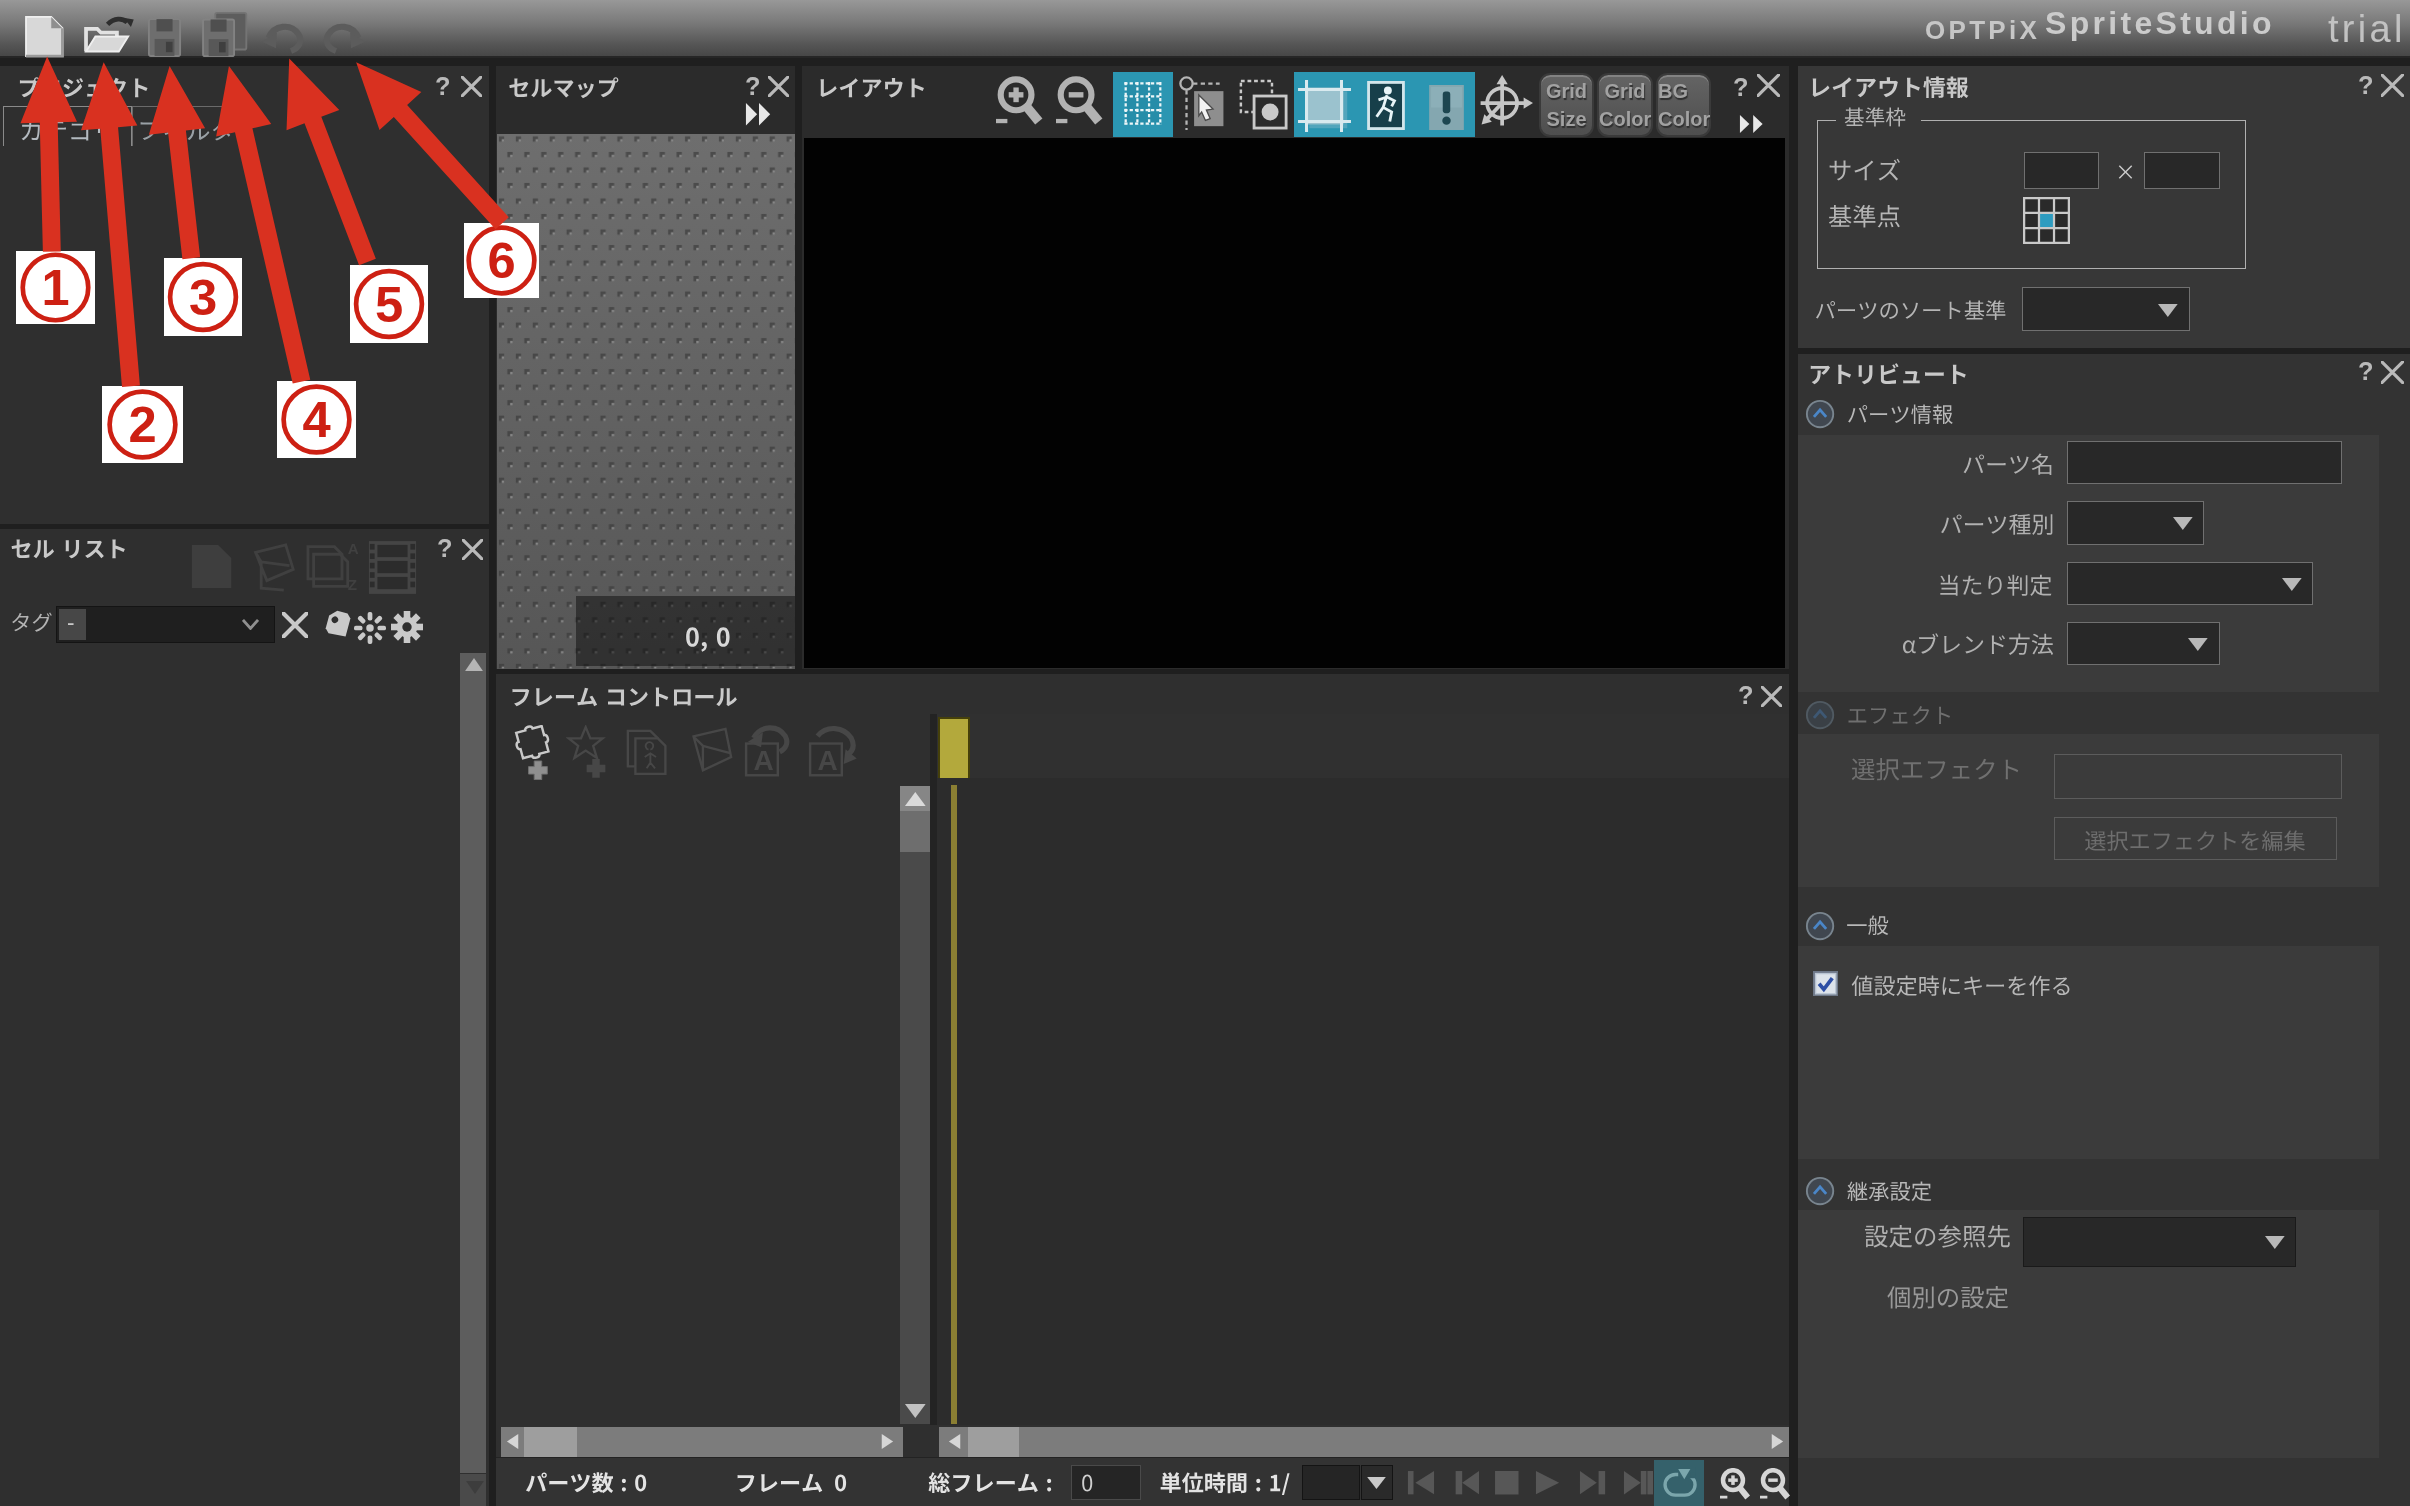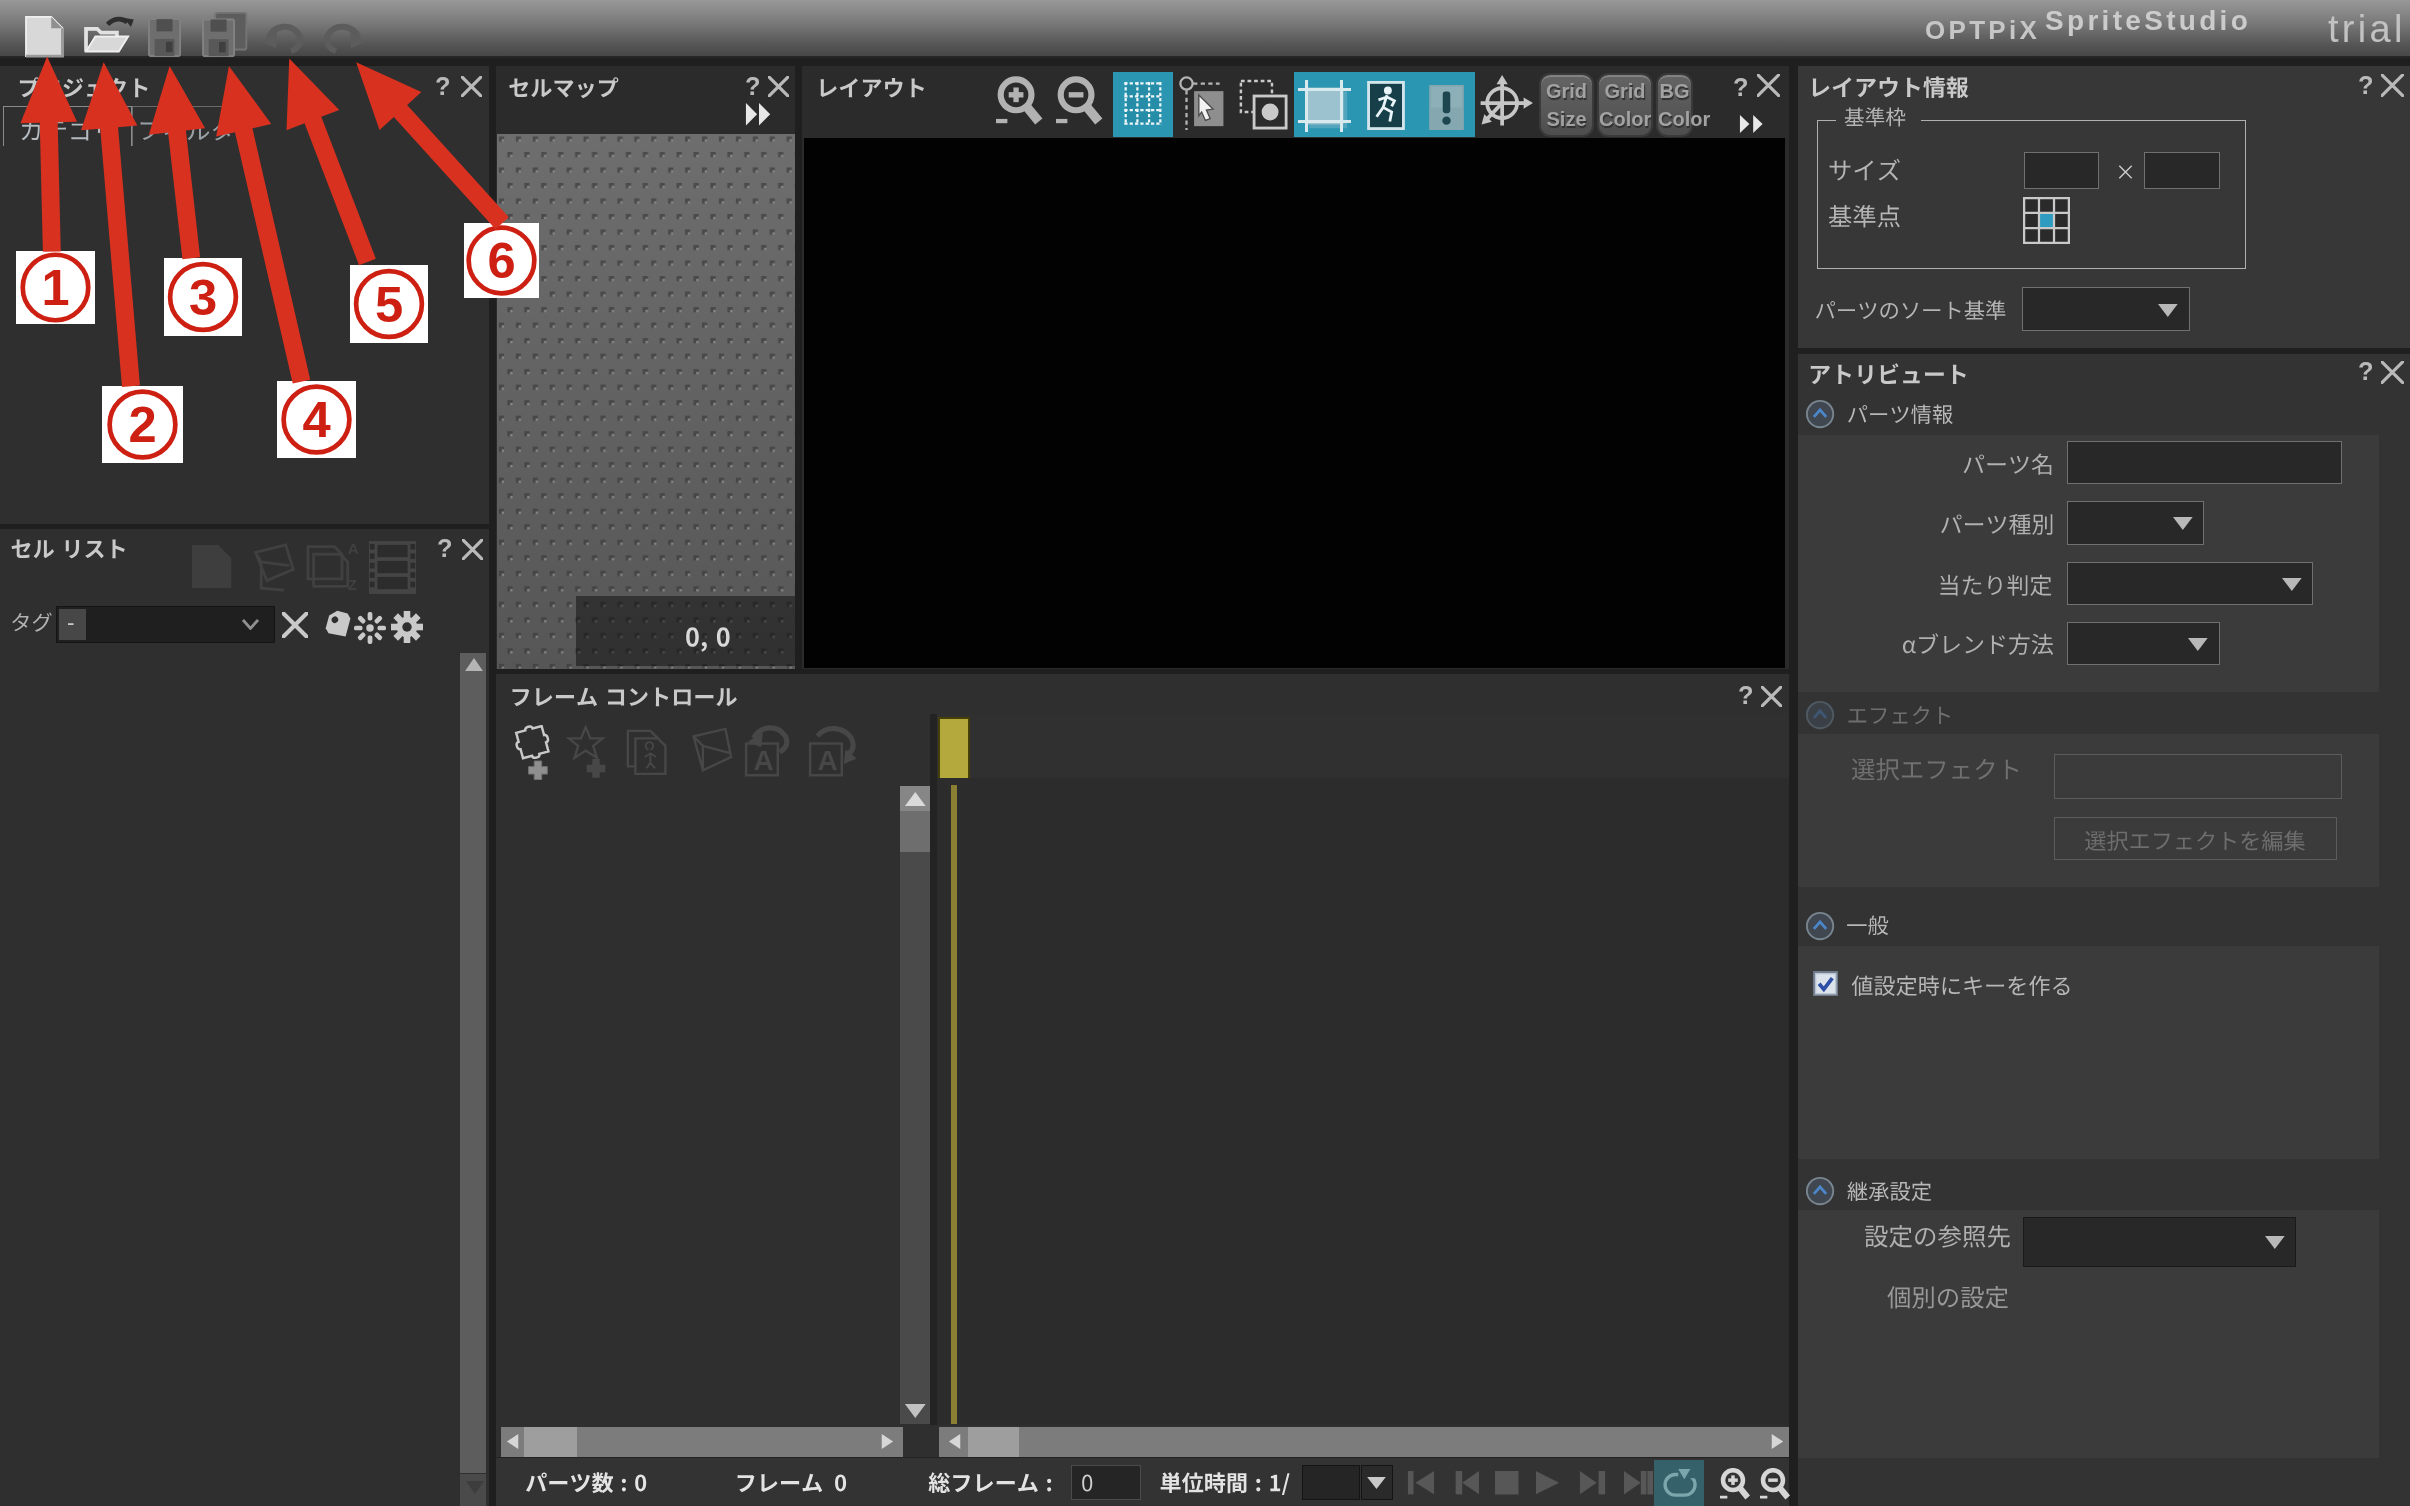--- a/index.html
+++ b/index.html
@@ -33,21 +33,21 @@
   </svg>
 <svg class="abs" style="left:261px;top:17px;" width="45" height="38" viewBox="0 0 48 40">
     <path d="M8 22 C14 8 32 6 40 18 C45 26 40 33 32 36" stroke="#5c5c5c" stroke-width="6.5" fill="none"></path>
     <polygon points="1,26 17,16 16,33" fill="#5c5c5c"></polygon>
   </svg>
 <svg class="abs" style="left:321px;top:17px;" width="45" height="38" viewBox="0 0 48 40">
     <path d="M40 22 C34 8 16 6 8 18 C3 26 8 33 16 36" stroke="#5c5c5c" stroke-width="6.5" fill="none"></path>
     <polygon points="47,26 31,16 32,33" fill="#5c5c5c"></polygon>
   </svg>
 <div class="abs" style="left:1925px;top:15px;font-size:26px;font-weight:bold;color:#c6c6c6;letter-spacing:3.3px">OPTPiX</div>
-<div class="abs" style="left:2045px;top:4.7px;font-size:28px;font-weight:bold;color:#cbcbcb;letter-spacing:3.3px">SpriteStudio</div>
+<div class="abs" style="left:2045px;top:4.7px;font-size:32px;font-weight:bold;color:#cbcbcb;letter-spacing:3.3px">SpriteStudio</div>
 <div class="abs" style="left:2328px;top:7.5px;font-size:38px;font-weight:normal;color:#c2c2c2;letter-spacing:3.3px">trial</div>
 <div class="panel" style="left:0;top:66px;width:489px;height:458px"></div>
 <svg style="position:absolute;left:16px;top:74px;overflow:visible" width="136" height="27" viewBox="0 -24 144 29.28">
     <path fill="#c9c9c9" d="M19.3 -17.6C19.3 -18.4 19.9 -19 20.7 -19C21.4 -19 22.1 -18.4 22.1 -17.6C22.1 -16.8 21.4 -16.2 20.7 -16.2C19.9 -16.2 19.3 -16.8 19.3 -17.6ZM17.8 -17.6 17.9 -17.1C17.4 -17.1 16.8 -17 16.5 -17C15.1 -17 7.2 -17 5.4 -17C4.6 -17 3.2 -17.1 2.5 -17.2V-13.8C3.1 -13.9 4.3 -13.9 5.4 -13.9C7.2 -13.9 15.1 -13.9 16.5 -13.9C16.2 -11.9 15.3 -9.2 13.7 -7.2C11.8 -4.7 9.1 -2.6 4.3 -1.5L6.9 1.3C11.2 -0 14.4 -2.4 16.6 -5.3C18.6 -8 19.6 -11.7 20.2 -14L20.4 -14.8L20.7 -14.7C22.2 -14.7 23.5 -16 23.5 -17.6C23.5 -19.2 22.2 -20.5 20.7 -20.5C19.1 -20.5 17.8 -19.2 17.8 -17.6Z M27 -17C27.1 -16.3 27.1 -15.4 27.1 -14.7C27.1 -13.3 27.1 -4.4 27.1 -3C27.1 -1.8 27 0.3 27 0.4H30.3L30.3 -0.9H41.9L41.8 0.4H45.1C45.1 0.3 45.1 -2 45.1 -2.9C45.1 -4.4 45.1 -13.2 45.1 -14.7C45.1 -15.4 45.1 -16.3 45.1 -17C44.3 -17 43.4 -17 42.8 -17C41 -17 31.3 -17 29.6 -17C28.9 -17 28 -17 27 -17ZM30.3 -4V-13.9H41.9V-4Z M65.5 -18.4 63.5 -17.6C64.4 -16.4 64.9 -15.3 65.6 -13.8L67.7 -14.7C67.2 -15.8 66.2 -17.4 65.5 -18.4ZM68.8 -19.6 66.8 -18.7C67.7 -17.5 68.3 -16.6 69 -15.1L71.1 -16C70.5 -17.1 69.6 -18.6 68.8 -19.6ZM55.1 -18.9 53.4 -16.2C54.9 -15.4 57.4 -13.8 58.8 -12.8L60.6 -15.5C59.3 -16.3 56.7 -18 55.1 -18.9ZM50.6 -1.8 52.4 1.3C54.6 0.9 58 -0.3 60.5 -1.7C64.4 -3.9 67.8 -7 70 -10.3L68.1 -13.6C66.2 -10.1 62.9 -6.8 58.8 -4.6C56.2 -3.1 53.3 -2.3 50.6 -1.8ZM51.4 -13.4 49.7 -10.8C51.3 -9.9 53.8 -8.3 55.1 -7.3L56.9 -10C55.7 -10.9 53 -12.6 51.4 -13.4Z M75.5 -2.5V0.6C76.2 0.6 76.9 0.5 77.5 0.5H90.7C91.2 0.5 92 0.6 92.5 0.6V-2.5C92.1 -2.4 91.4 -2.4 90.7 -2.4H85.5V-10.1H89.6C90.2 -10.1 90.9 -10 91.5 -10V-13C90.9 -12.9 90.2 -12.9 89.6 -12.9H78.6C78.1 -12.9 77.3 -12.9 76.7 -13V-10C77.3 -10 78.1 -10.1 78.6 -10.1H82.4V-2.4H77.5C76.9 -2.4 76.1 -2.4 75.5 -2.5Z M109.8 -18.7 106.2 -19.9C106 -19.1 105.5 -18 105.2 -17.4C104 -15.3 101.9 -12.2 97.7 -9.6L100.4 -7.6C102.7 -9.2 104.8 -11.4 106.4 -13.4H113.2C112.8 -11.6 111.4 -8.8 109.8 -6.9C107.7 -4.5 105 -2.4 100.1 -1L102.9 1.6C107.4 -0.2 110.3 -2.4 112.6 -5.2C114.8 -7.9 116.1 -11.1 116.8 -13.2C117 -13.8 117.3 -14.5 117.6 -14.9L115.1 -16.4C114.6 -16.3 113.8 -16.2 113 -16.2H108.2L108.3 -16.3C108.6 -16.8 109.2 -17.9 109.8 -18.7Z M127.5 -2.3C127.5 -1.3 127.4 0.1 127.3 1.1H131C130.9 0.1 130.8 -1.6 130.8 -2.3V-9.1C133.4 -8.2 137 -6.8 139.5 -5.5L140.9 -8.8C138.6 -9.9 134 -11.6 130.8 -12.6V-16.1C130.8 -17.1 130.9 -18.1 131 -19H127.3C127.5 -18.1 127.5 -16.9 127.5 -16.1C127.5 -14.1 127.5 -4.1 127.5 -2.3Z"></path>
   </svg>
 <div class="abs" style="left:435px;top:72px;font-size:25.4px;font-weight:bold;color:#b9b9b9">?</div>
 <svg class="abs" style="left:461px;top:76px;" width="21" height="21" viewBox="0 0 22 22">
     <path d="M1 1 L21 21 M21 1 L1 21" stroke="#b9b9b9" stroke-width="3.4" stroke-linecap="round"></path>
   </svg>
 <div class="abs" style="left:2.8px;top:106px;width:129px;height:40px;border:1.9px solid #8a8a8a;border-bottom:none"></div>
@@ -237,21 +237,21 @@
     <circle cx="29" cy="30" r="16" stroke="#c6c6c6" stroke-width="4" fill="none"></circle>
     <line x1="29" y1="6" x2="29" y2="54" stroke="#c6c6c6" stroke-width="4"></line>
     <line x1="6" y1="30" x2="54" y2="30" stroke="#c6c6c6" stroke-width="4"></line>
     <polygon points="29,0 23,10 35,10" fill="#c6c6c6"></polygon>
     <polygon points="62,30 52,24 52,36" fill="#c6c6c6"></polygon>
     <line x1="29" y1="30" x2="12" y2="48" stroke="#c6c6c6" stroke-width="4"></line>
     <polygon points="7,53 10,42 18,50" fill="#c6c6c6"></polygon>
   </svg>
 <div class="abs" style="left:1539px;top:73px;width:55px;height:64px;background:linear-gradient(180deg,#646464,#4e4e4e);border:2.8px solid #3a3a3a;border-radius:11.3px;box-shadow:inset 0 1.9px 0 #828282;text-align:center;font-weight:bold;font-size:20px;color:#a2a2a2;line-height:1.4;padding-top:1.9px;text-shadow:0.9px 1.9px 0.9px #303030">Grid<br>Size</div>
 <div class="abs" style="left:1597px;top:73px;width:56px;height:64px;background:linear-gradient(180deg,#646464,#4e4e4e);border:2.8px solid #3a3a3a;border-radius:11.3px;box-shadow:inset 0 1.9px 0 #828282;text-align:center;font-weight:bold;font-size:20px;color:#a2a2a2;line-height:1.4;padding-top:1.9px;text-shadow:0.9px 1.9px 0.9px #303030">Grid<br>Color</div>
-<div class="abs" style="left:1656px;top:73px;width:37px;height:64px;background:linear-gradient(180deg,#646464,#4e4e4e);border:2.8px solid #3a3a3a;border-radius:11.3px;box-shadow:inset 0 1.9px 0 #828282;text-align:center;font-weight:bold;font-size:20px;color:#a2a2a2;line-height:1.4;padding-top:1.9px;text-shadow:0.9px 1.9px 0.9px #303030">BG<br>Color</div>
+<div class="abs" style="left:1656px;top:73px;width:55px;height:64px;background:linear-gradient(180deg,#646464,#4e4e4e);border:2.8px solid #3a3a3a;border-radius:11.3px;box-shadow:inset 0 1.9px 0 #828282;font-weight:bold;font-size:20px;color:#a2a2a2;line-height:1.4;padding-top:1.9px;text-shadow:0.9px 1.9px 0.9px #303030">BG<br>Color</div>
 <div class="abs" style="left:1733px;top:73px;font-size:25.4px;font-weight:bold;color:#b9b9b9">?</div>
 <svg class="abs" style="left:1757px;top:74px;" width="22.6" height="22.6" viewBox="0 0 24 24">
     <path d="M1 1 L23 23 M23 1 L1 23" stroke="#b9b9b9" stroke-width="3.4" stroke-linecap="round"></path>
   </svg>
 <svg class="abs" style="left:1739px;top:114px;" width="34" height="20" viewBox="0 0 36 21">
     <polygon points="1,1 11,10.5 1,20" fill="#e8e8e8"></polygon>
     <polygon points="15,1 25,10.5 15,20" fill="#e8e8e8"></polygon>
   </svg>
 <div class="panel" style="left:496px;top:674px;width:1293px;height:832px"></div>
 <svg style="position:absolute;left:507px;top:683px;overflow:visible" width="233" height="27" viewBox="0 -24 247 29.28">

